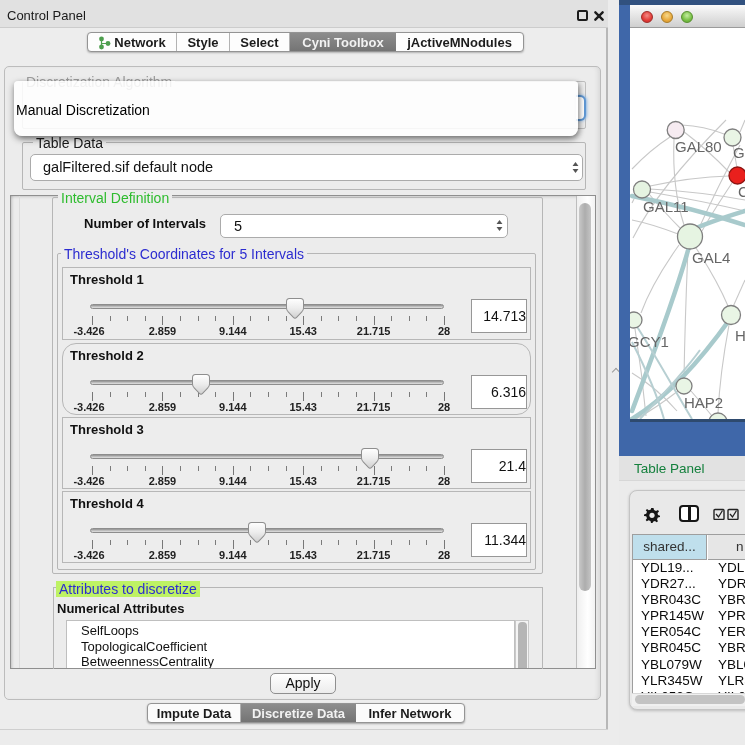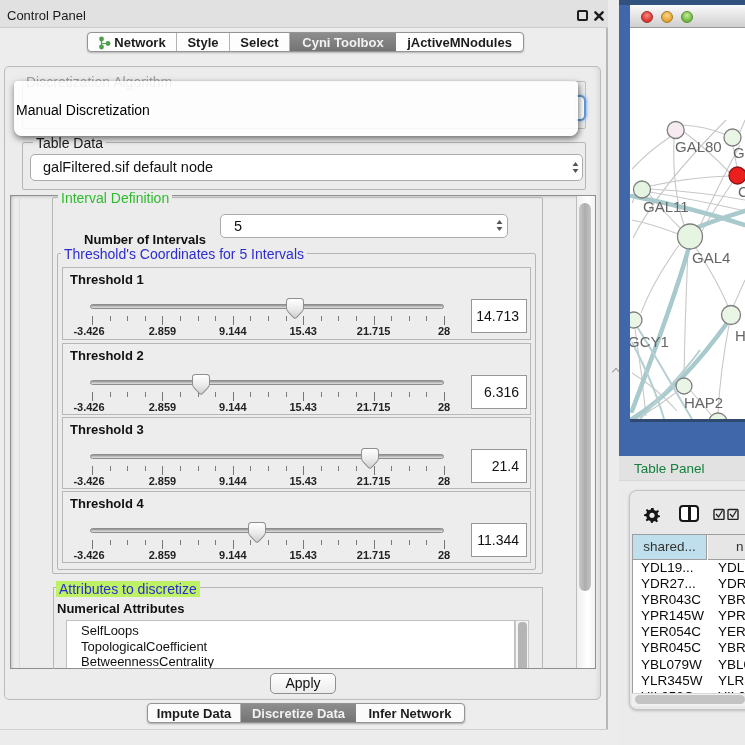--- a/index.html
+++ b/index.html
@@ -7,21 +7,21 @@
 body { position:relative; font-family:"Liberation Sans",sans-serif; background:#ececec; overflow:hidden; }
 .abs { position:absolute; }
 .grouptitle { position:absolute; font-size:14px; background:#ececec; padding:0 3px; }
 .gbox { position:absolute; border:1px solid #b6b6b6; border-radius:2px; }
 .tbox { position:absolute; left:62px; width:469px; border:1px solid #b7b7b7; background:#ededed; }
 .tlabel { position:absolute; left:7px; top:4px; font-size:13px; font-weight:bold; color:#111; }
 .track { position:absolute; left:27px; top:36px; width:354px; height:5px; border:1px solid #8d8d8d; border-radius:3px; background:linear-gradient(#8f8f8f,#bdbdbd 50%,#e2e2e2); }
 .ticks-minor { position:absolute; left:29px; top:48px; width:354px; height:5px; background:repeating-linear-gradient(90deg,#7b7b7b 0 1px,transparent 1px 17.6px); }
 .ticks-major { position:absolute; left:29px; top:48px; width:354px; height:9px; background:repeating-linear-gradient(90deg,#777 0 1px,transparent 1px 70.4px); }
 .slabel { position:absolute; top:57px; width:60px; margin-left:-30px; text-align:center; font-size:11px; font-weight:bold; color:#222; }
-.vbox { position:absolute; left:408px; top:31px; width:56px; height:34px; background:#fff; border:1px solid #979797; font-size:14px; text-align:right; padding-right:7px; line-height:32px; color:#111; }
+.vbox { position:absolute; left:408px; top:31px; width:56px; height:34px; background:#fff; border:1px solid #979797; font-size:14px; text-align:right; line-height:32px; color:#111; }
 .thumb { position:absolute; top:30px; margin-left:-9px; width:18px; height:22px; }
 .combo { position:absolute; background:#fff; border:1px solid #ababab; border-radius:5px; font-size:14.5px; color:#111; }
 .mac-arrows { position:absolute; width:9px; height:14px; }
 .seg { display:inline-block; height:100%; text-align:center; font-size:13px; font-weight:bold; color:#1c1c1c; border-right:1px solid #b3b3b3; vertical-align:top; }
 </style>
 </head>
 <body>
 
 <div class="abs" style="left:0;top:0;width:617px;height:730px;background:#ededed;"></div>
 
@@ -59,21 +59,21 @@
 
 <div class="abs" style="left:10px;top:195px;width:586px;height:474px;border:1px solid #8f8f8f;background:#ececec;box-shadow:inset 3px 0 3px -2px rgba(0,0,0,0.18), inset 0 3px 3px -2px rgba(0,0,0,0.15);"></div>
 <div class="abs" style="left:19px;top:196px;width:1px;height:472px;background:#dcdcdc;"></div>
 
 <div class="abs" style="left:576px;top:196px;width:19px;height:472px;background:linear-gradient(90deg,#efefef,#ffffff 60%,#f2f2f2);border-left:1px solid #bdbdbd;"></div>
 <div class="abs" style="left:579px;top:203px;width:12px;height:388px;background:linear-gradient(90deg,#c8c8c8,#adadad 50%,#c4c4c4);border-radius:6px;"></div>
 
 <div class="gbox" style="left:52px;top:197px;width:491px;height:377px;"></div>
 <div class="grouptitle" style="left:58px;top:190px;color:#2ebc2e;">Interval Definition</div>
 
-<div class="abs" style="left:84px;top:232px;font-size:13px;font-weight:bold;color:#111;">Number of Intervals</div>
+<div class="abs" style="left:84px;top:216px;font-size:13px;font-weight:bold;color:#111;">Number of Intervals</div>
 <div class="combo" style="left:220px;top:214px;width:288px;height:24px;line-height:22px;padding-left:13px;">5</div>
 <svg class="mac-arrows" style="left:496px;top:219px;width:7px;height:13px;" viewBox="0 0 9 14">
     <path d="M4.5,0 L8.3,5 H0.7 Z" fill="#555"></path>
     <path d="M4.5,14 L8.3,9 H0.7 Z" fill="#555"></path>
   </svg>
 
 <div class="gbox" style="left:57px;top:253px;width:479px;height:317px;"></div>
 <div class="grouptitle" style="left:61px;top:246px;color:#2c2cd0;">Threshold's Coordinates for 5 Intervals</div>
 
 <div class="tbox" style="top:267px;height:73px;">
@@ -92,21 +92,21 @@
       <defs>
         <linearGradient id="tg267" x1="0" y1="0" x2="0" y2="1">
           <stop offset="0" stop-color="#ffffff"></stop>
           <stop offset="0.5" stop-color="#ececec"></stop>
           <stop offset="1" stop-color="#cfcfcf"></stop>
         </linearGradient>
       </defs>
       <path d="M3.5,0.5 L14.5,0.5 Q17.5,0.5 17.5,3.5 L17.5,9.5 Q17.5,11.8 15.8,13.2 L10.6,18.6 Q9,20.2 7.4,18.6 L2.2,13.2 Q0.5,11.8 0.5,9.5 L0.5,3.5 Q0.5,0.5 3.5,0.5 Z" fill="url(#tg267)" stroke="#8e8e8e" stroke-width="1"></path>
     </svg>
 </div>
-<div class="tbox" style="top:343px;height:72px;">
+<div class="tbox" style="top:343px;height:72px;border-radius:14px;">
   <div class="tlabel">Threshold 2</div>
   <div class="track"></div>
   <div class="ticks-minor"></div>
   <div class="ticks-major"></div>
   <div class="slabel" style="left:26px;">-3.426</div>
   <div class="slabel" style="left:99.4px;">2.859</div>
   <div class="slabel" style="left:169.8px;">9.144</div>
   <div class="slabel" style="left:240.2px;">15.43</div>
   <div class="slabel" style="left:310.6px;">21.715</div>
   <div class="slabel" style="left:381.0px;">28</div>

